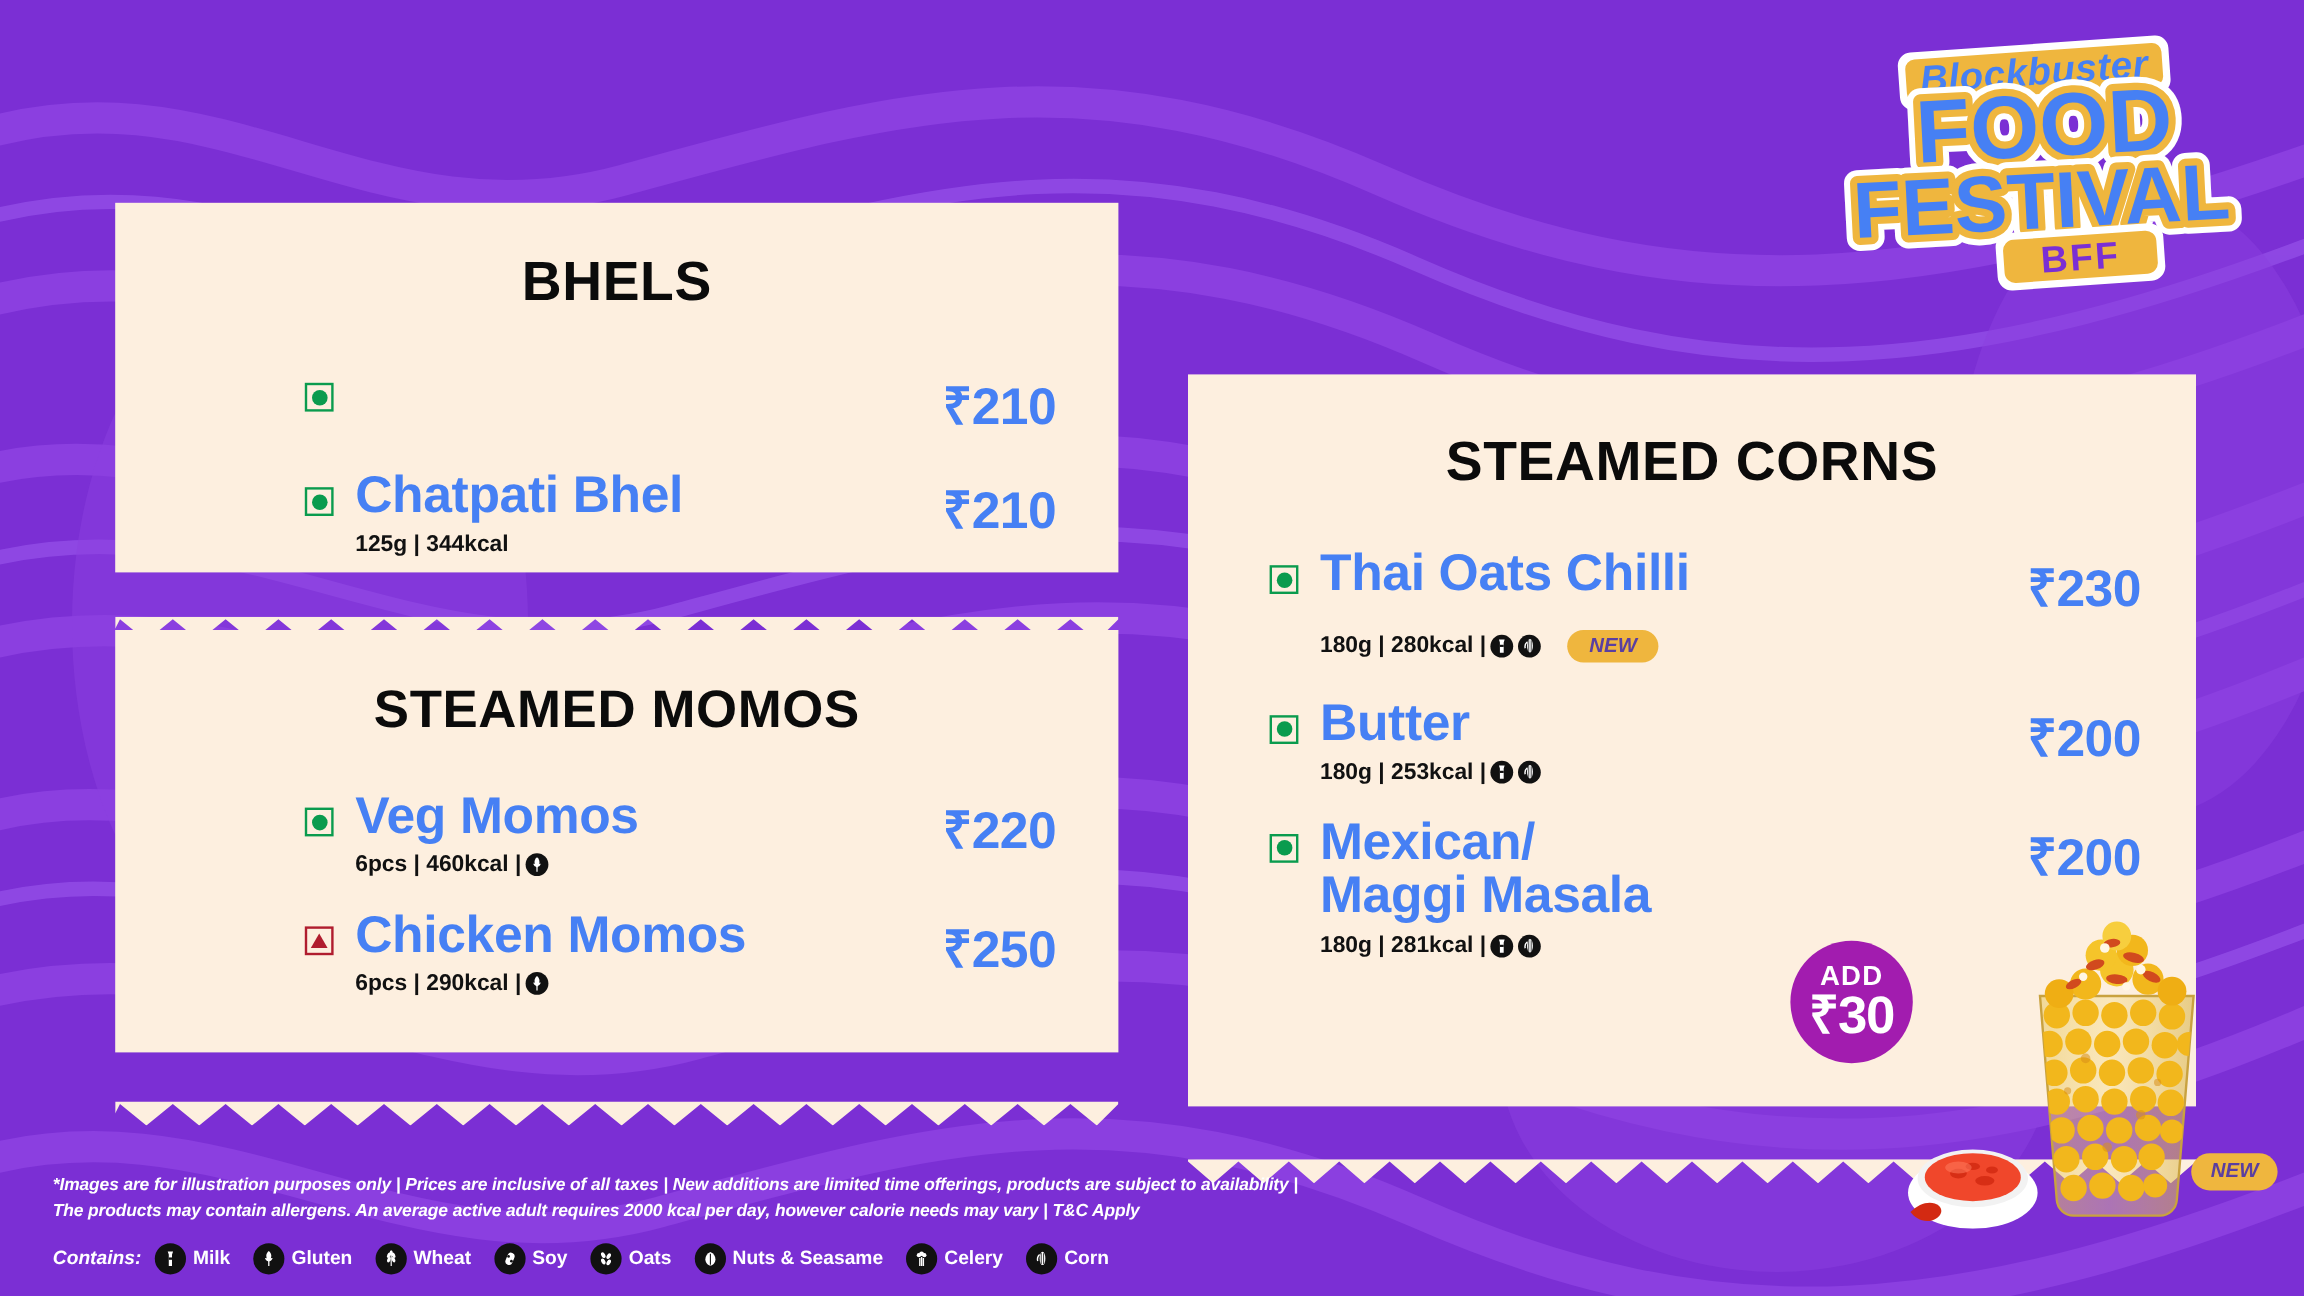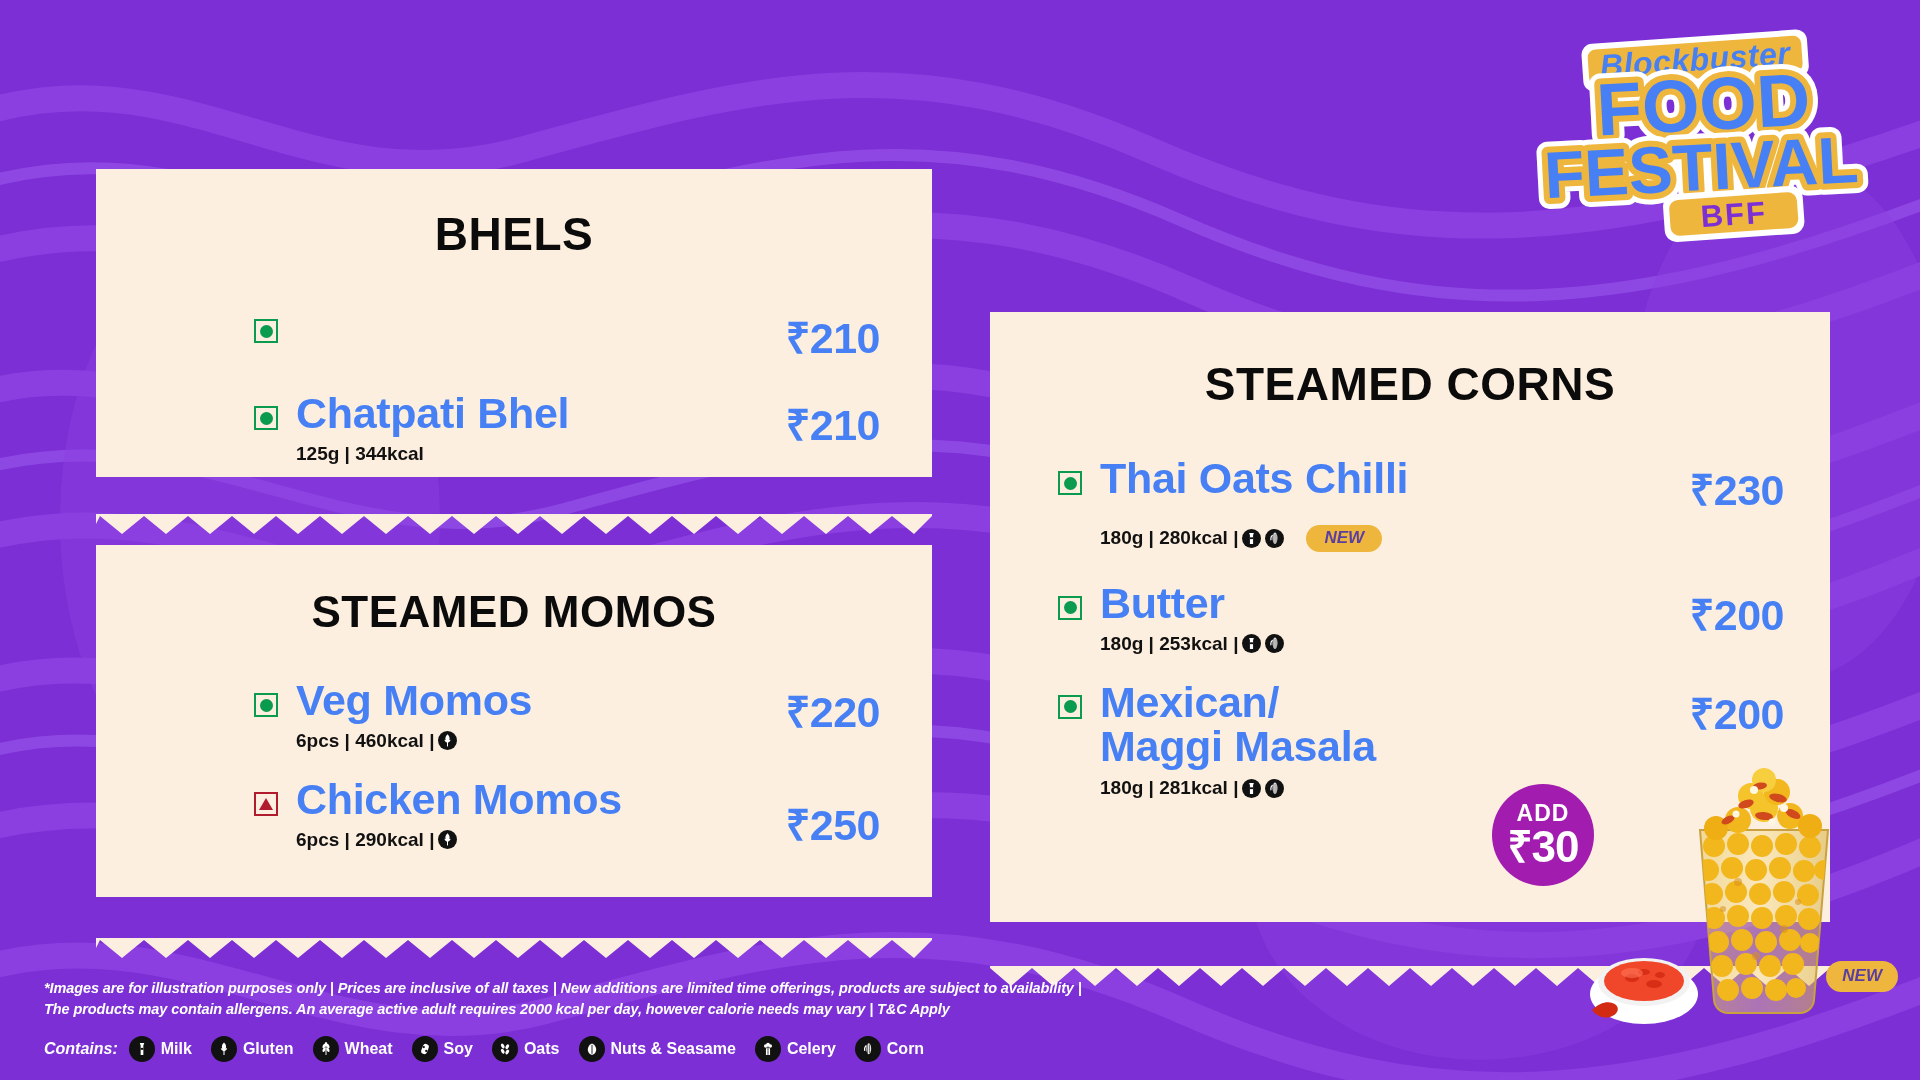--- a/index.html
+++ b/index.html
@@ -288,21 +288,21 @@
       </div>
       <div class="item-price" style="font-size:43px;margin-top:2px;">₹210</div>
     </div>
 
     <svg class="zigzag" viewBox="0 0 836 20" preserveAspectRatio="none">
       <polygon fill="#FDEFDF" points="0,0 836,0 836,2 818,20 796,2 774,20 752,2 730,20 708,2 686,20 664,2 642,20 620,2 598,20 576,2 554,20 532,2 510,20 488,2 466,20 444,2 422,20 400,2 378,20 356,2 334,20 312,2 290,20 268,2 246,20 224,2 202,20 180,2 158,20 136,2 114,20 92,2 70,20 48,2 26,20 4,2 0,10"></polygon>
     </svg>
   </div>
 </div>
 
-<div class="card" style="left:96px; top:545px; width:836px; height:352px;">
+<div class="card" style="left:96px; top:525px; width:836px; height:352px;">
   <div class="card-inner">
     <div class="card-title" style="font-size:44px; margin-top:42px;">STEAMED MOMOS</div>
 
     <div class="menu-row" style="margin:42px 52px 0 158px;">
       <div class="row-left">
         <div class="diet-mark" style="width:24px;height:24px;margin-top:14px;margin-right:18px;">
           <span class="dot" style="width:13px;height:13px;"></span>
         </div>
         <div>
           <div class="item-name" style="font-size:43px;">Veg Momos</div>
@@ -335,21 +335,21 @@
               <svg viewBox="0 0 24 24" style="position:absolute;inset:0;width:100%;height:100%;">
                 <path d="M12 4.2c-1.7 1.5-2.6 3.2-2.6 5 0 2.4 1.2 4.6 2.6 6.2 1.4-1.6 2.6-3.8 2.6-6.2 0-1.8-.9-3.5-2.6-5z" fill="#fff"></path>
                 <path d="M12 9v10.5" stroke="#fff" stroke-width="1.3"></path>
                 <path d="M12 12.4c-1.2-1-2.6-1.5-3.9-1.4.3 1.3 1.1 2.5 2.3 3.1.6.3 1.1.4 1.6.4z" fill="#fff"></path>
                 <path d="M12 12.4c1.2-1 2.6-1.5 3.9-1.4-.3 1.3-1.1 2.5-2.3 3.1-.6.3-1.1.4-1.6.4z" fill="#fff"></path>
               </svg>
             </span>
           </div>
         </div>
       </div>
-      <div class="item-price" style="font-size:43px;margin-top:16px;text-align:right;">₹250</div>
+      <div class="item-price" style="font-size:43px;margin-top:2px;text-align:right;">₹250</div>
     </div>
 
     <svg class="zigzag" viewBox="0 0 836 20" preserveAspectRatio="none">
       <polygon fill="#FDEFDF" points="0,0 836,0 836,2 818,20 796,2 774,20 752,2 730,20 708,2 686,20 664,2 642,20 620,2 598,20 576,2 554,20 532,2 510,20 488,2 466,20 444,2 422,20 400,2 378,20 356,2 334,20 312,2 290,20 268,2 246,20 224,2 202,20 180,2 158,20 136,2 114,20 92,2 70,20 48,2 26,20 4,2 0,10"></polygon>
     </svg>
   </div>
 </div>
 
 <div class="card" style="left:990px; top:312px; width:840px; height:610px;">
   <div class="card-inner">

